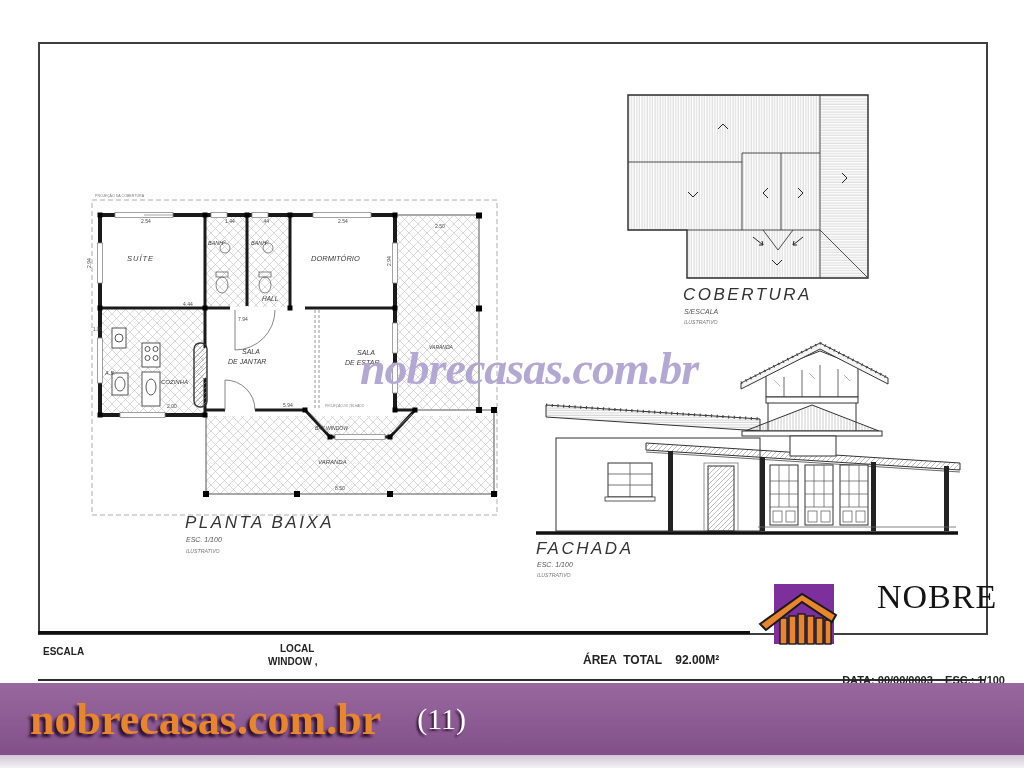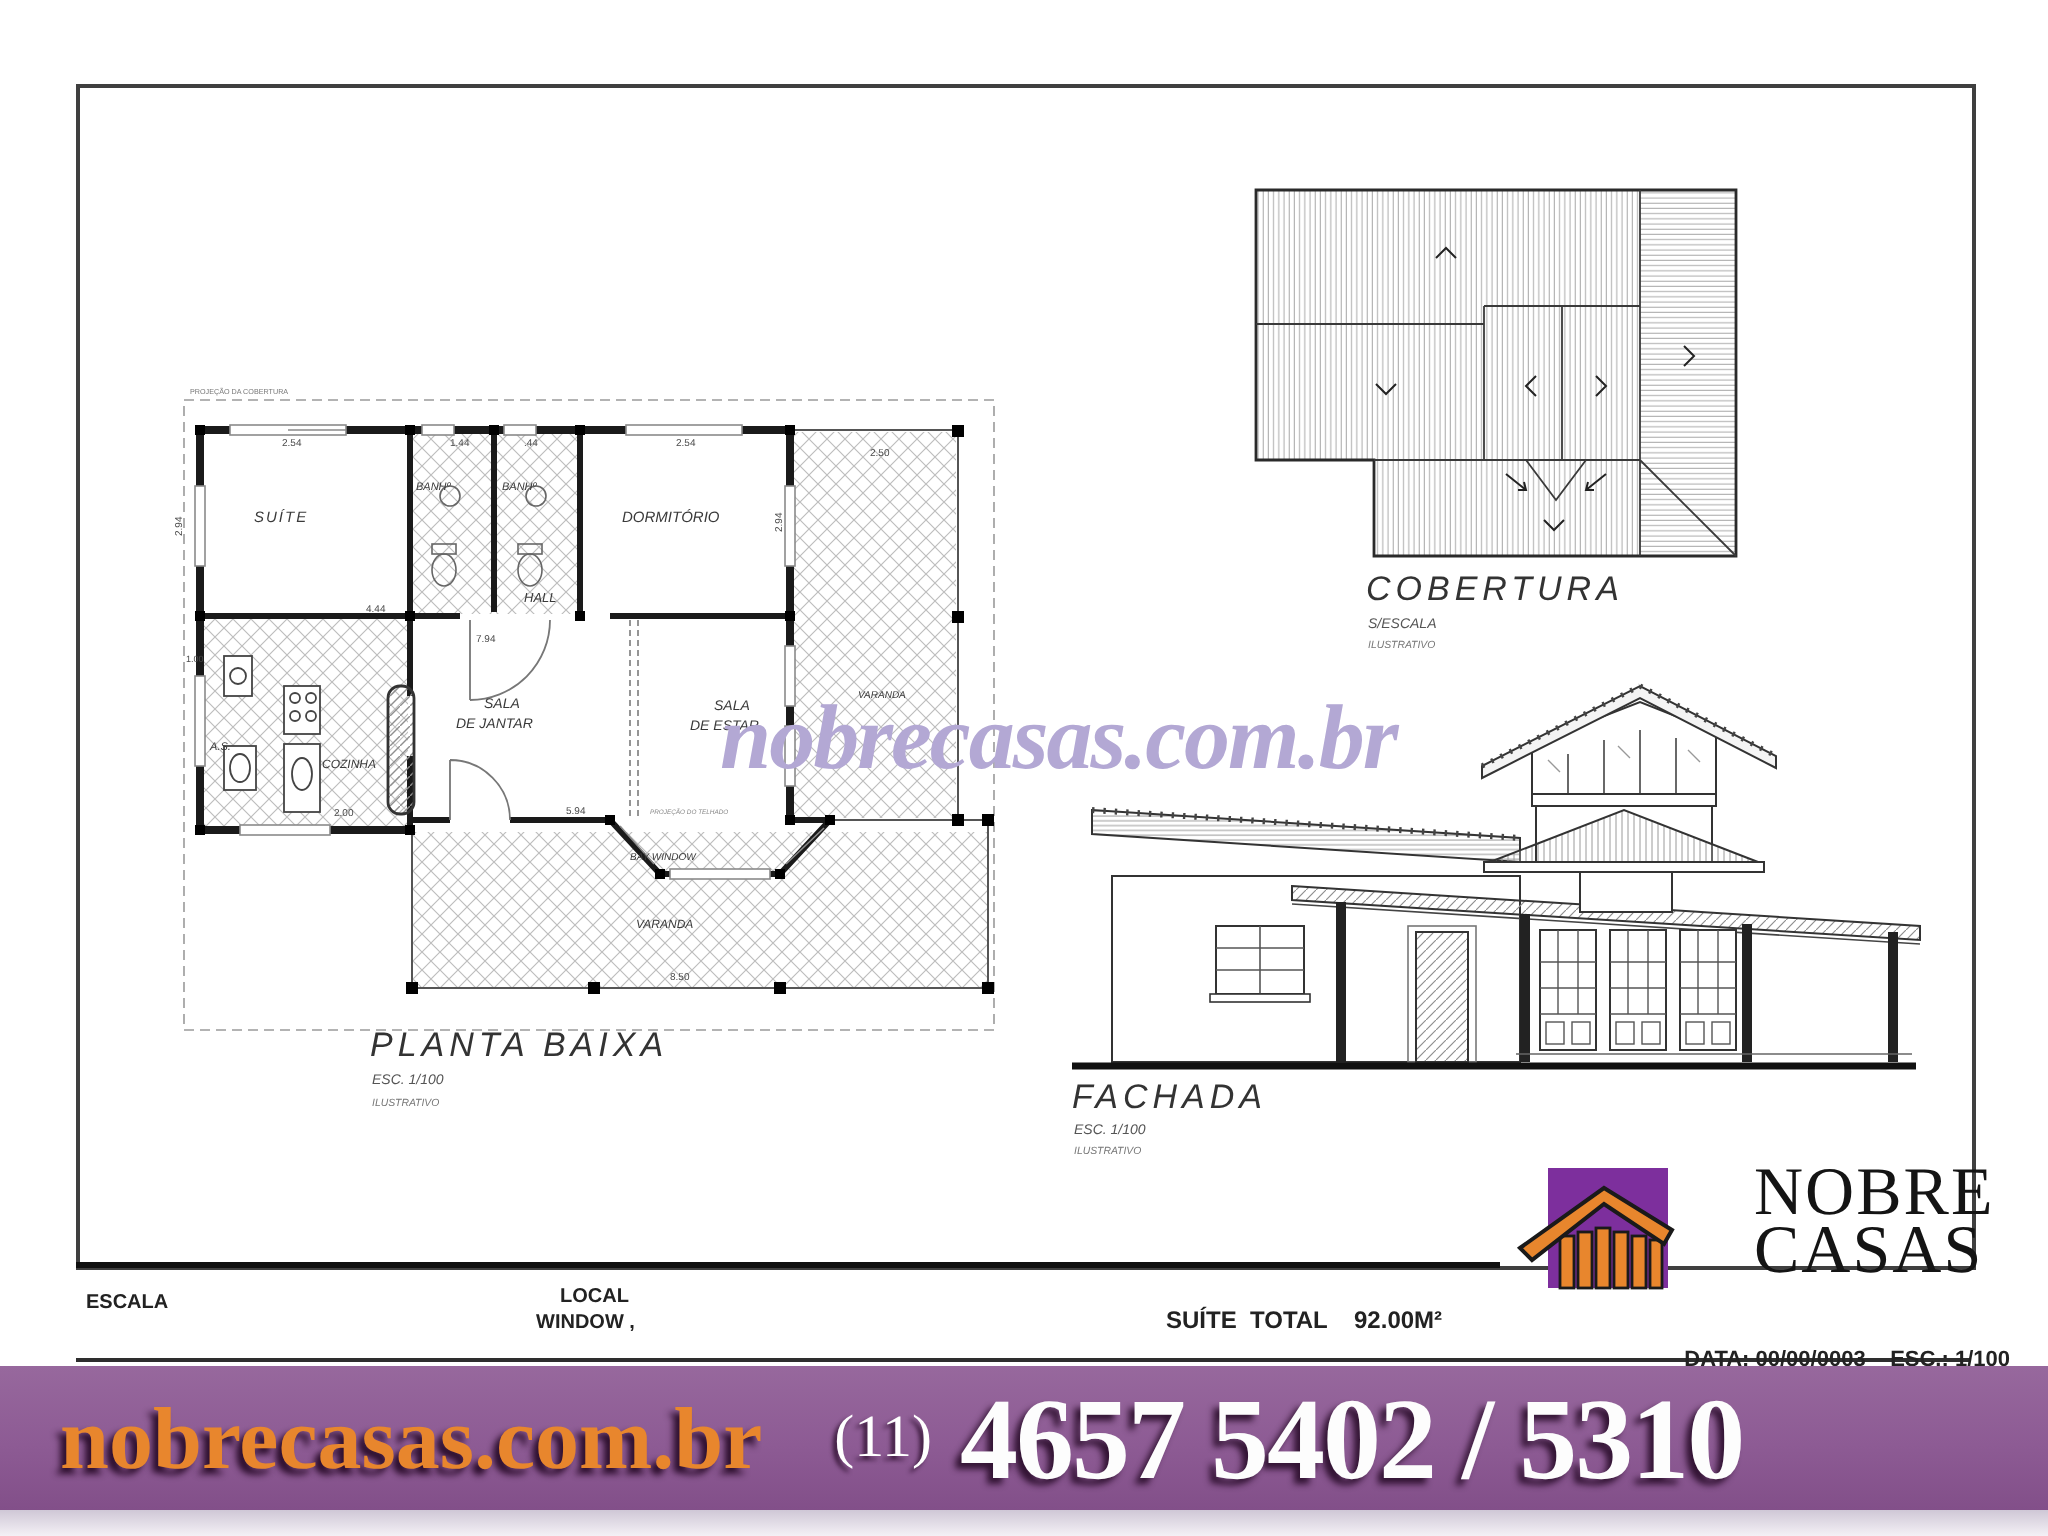--- a/index.html
+++ b/index.html
@@ -334,31 +334,29 @@
         <rect x="40" y="32" width="7" height="30"></rect>
           <rect x="49" y="34" width="7" height="28"></rect>
         <rect x="58" y="36" width="7" height="26"></rect>
           <rect x="67" y="38" width="6" height="24"></rect>
       </g>
       <polygon points="2,42 44,12 78,33 74,40 44,20 8,48" fill="#e8862d" stroke="#1a1a1a" stroke-width="2"></polygon>
     </g>
   </svg>
   <div class="logo-text">
     <div>NOBRE</div>
-    <div>CASAS</div>
   </div>
 </div>
 
 <div class="tb tb-cliente">ESCALA</div>
 <div class="tb tb-local">LOCAL</div>
 <div class="tb tb-endereco">WINDOW ,</div>
-<div class="tb tb-area">SUÍTE  TOTAL    92.00M²</div>
+<div class="tb tb-area">ÁREA  TOTAL    92.00M²</div>
 <div class="tb tb-dataesc">
   <span>DATA: 00/00/0003</span><span>    </span><span>ESC.: 1/100</span>
 </div>
 <div class="thin-rule"></div>
 
 <div class="footer">
   <span class="site">nobrecasas.com.br</span>
   <span class="ddd">(11)</span>
-  <span class="phone">4657 5402 / 5310</span>
 </div>
 <div class="bottom-strip"></div>
 
 </body></html>

